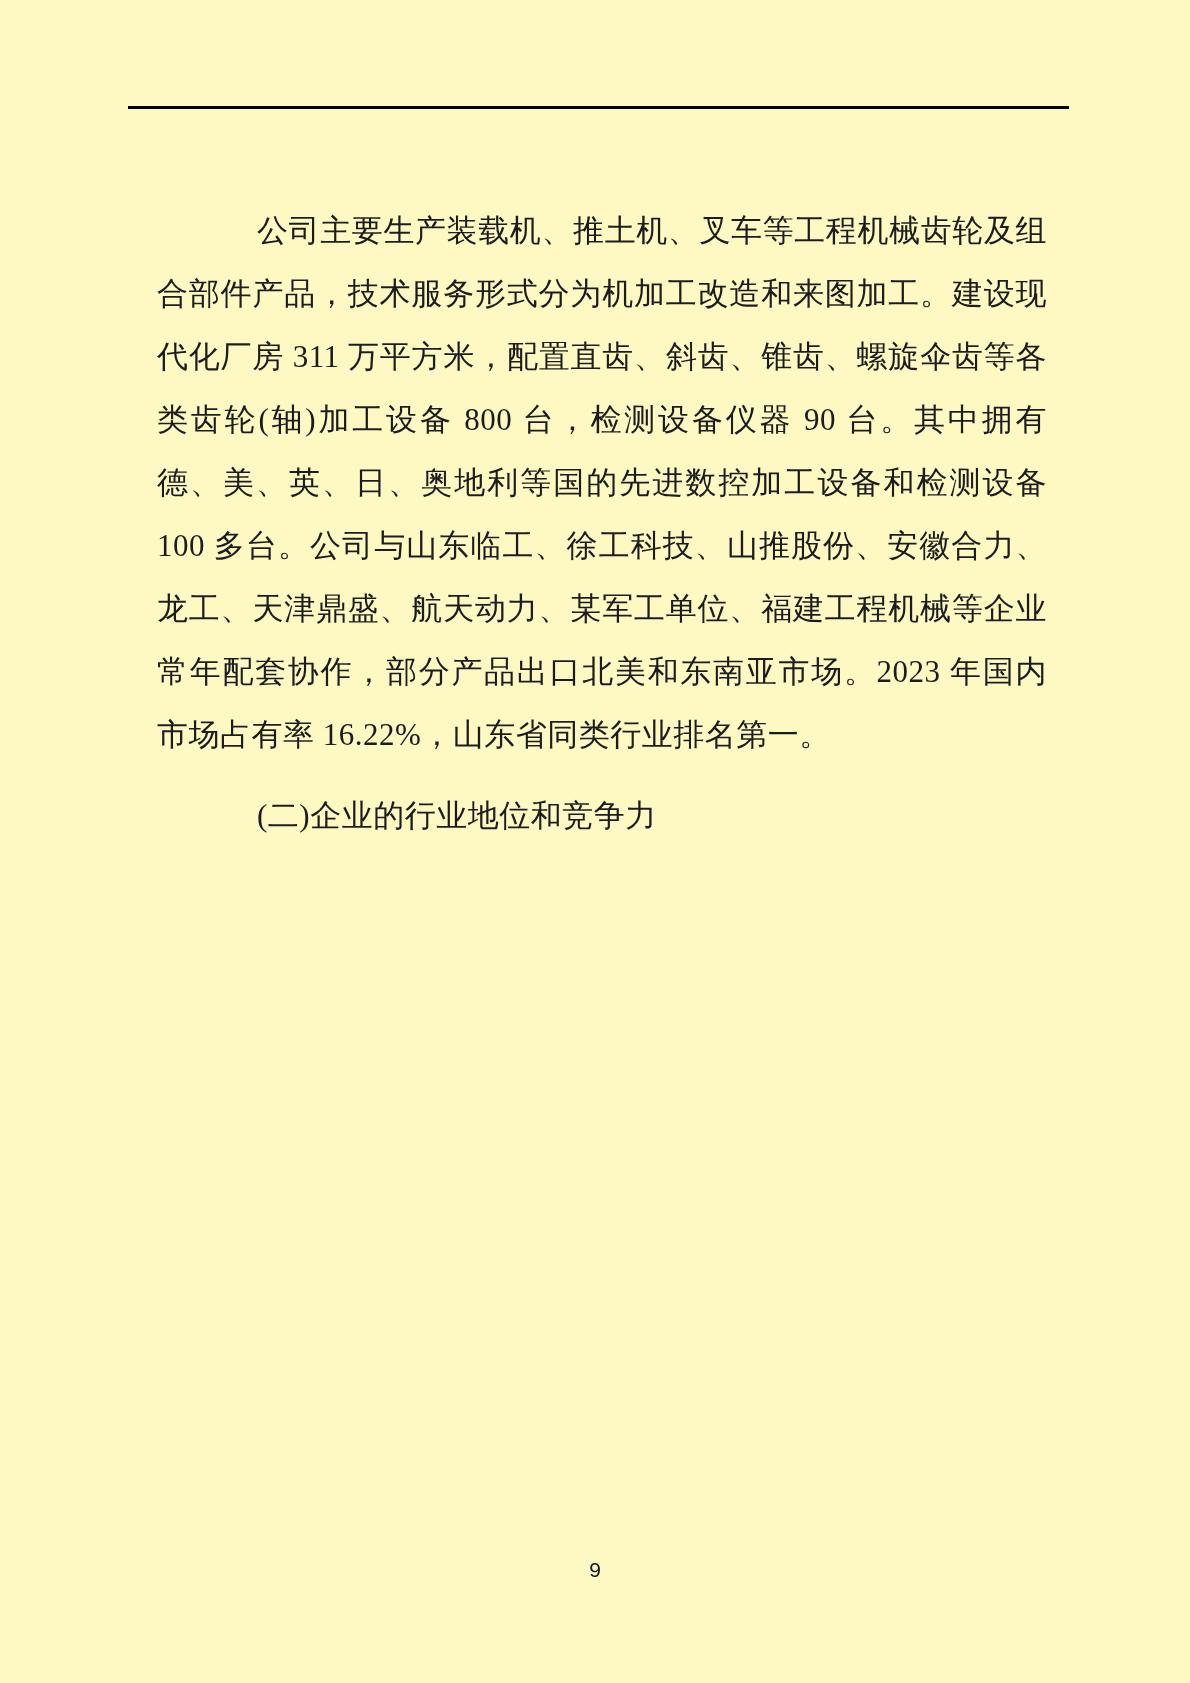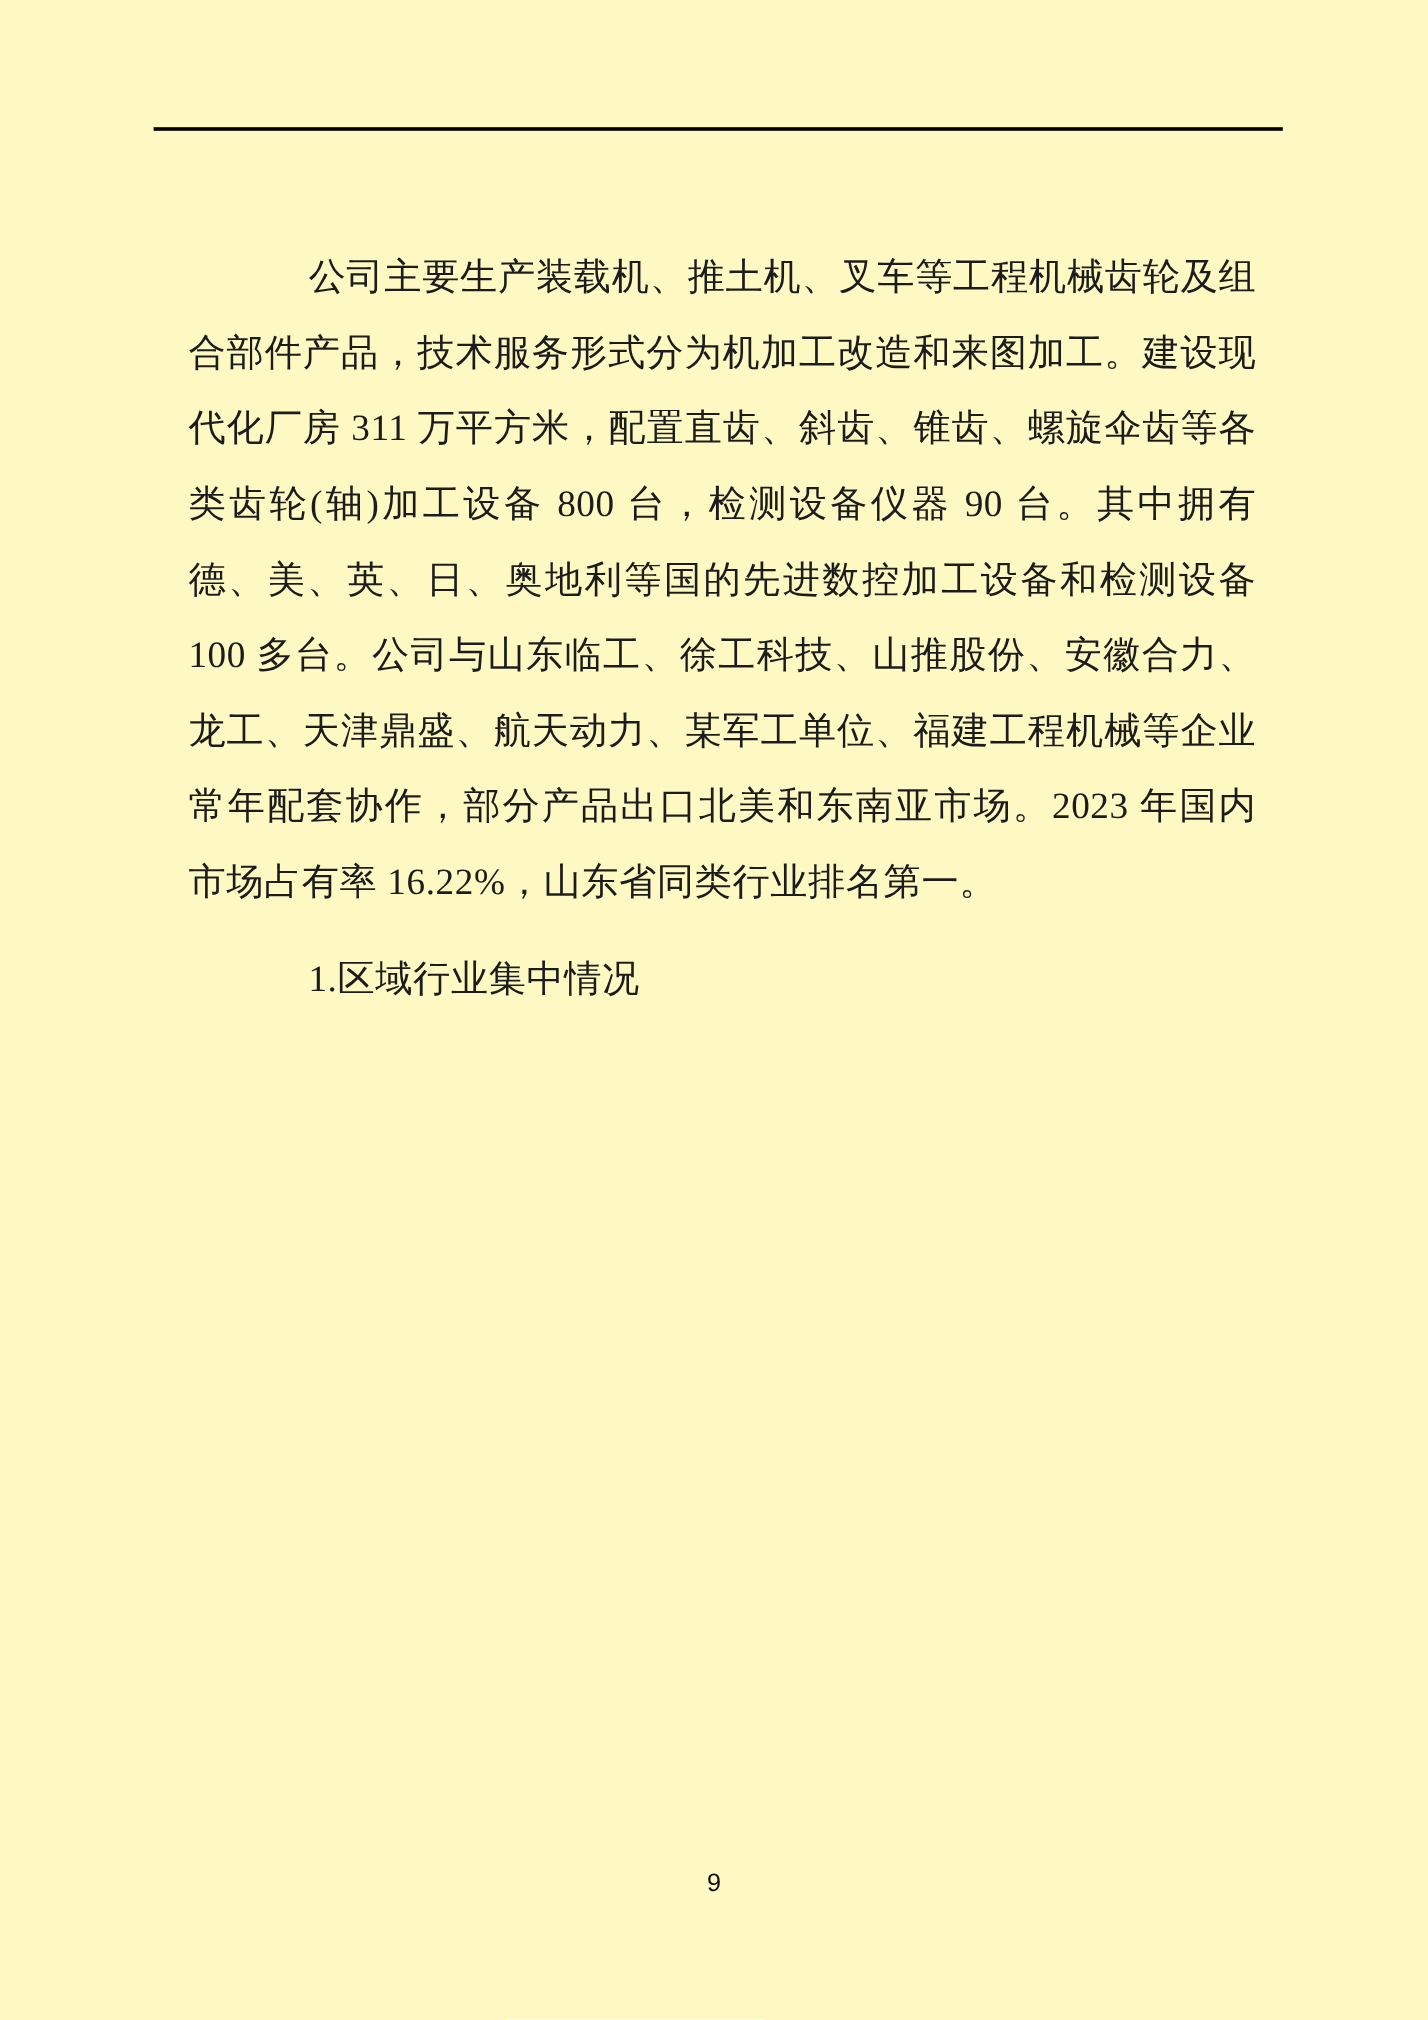--- a/index.html
+++ b/index.html
@@ -64,20 +64,20 @@
 </head>
 <body>
 
 <div class="page">
 
   <div class="header-rule"></div>
 
   <div class="text-block">
     <p class="para">公司主要生产装载机、推土机、叉车等工程机械齿轮及组合部件产品，技术服务形式分为机加工改造和来图加工。建设现代化厂房 311 万平方米，配置直齿、斜齿、锥齿、螺旋伞齿等各类齿轮(轴)加工设备 800 台，检测设备仪器 90 台。其中拥有德、美、英、日、奥地利等国的先进数控加工设备和检测设备 100 多台。公司与山东临工、徐工科技、山推股份、安徽合力、龙工、天津鼎盛、航天动力、某军工单位、福建工程机械等企业常年配套协作，部分产品出口北美和东南亚市场。2023 年国内市场占有率 16.22%，山东省同类行业排名第一。</p>
 
+    <h2 class="heading">(二)企业的行业地位和竞争力</h2>
 
-    <h3 class="heading">1.区域行业集中情况</h3>
 
   </div>
 
   <div class="page-number">9</div>
 
 </div>
 
 </body></html>

